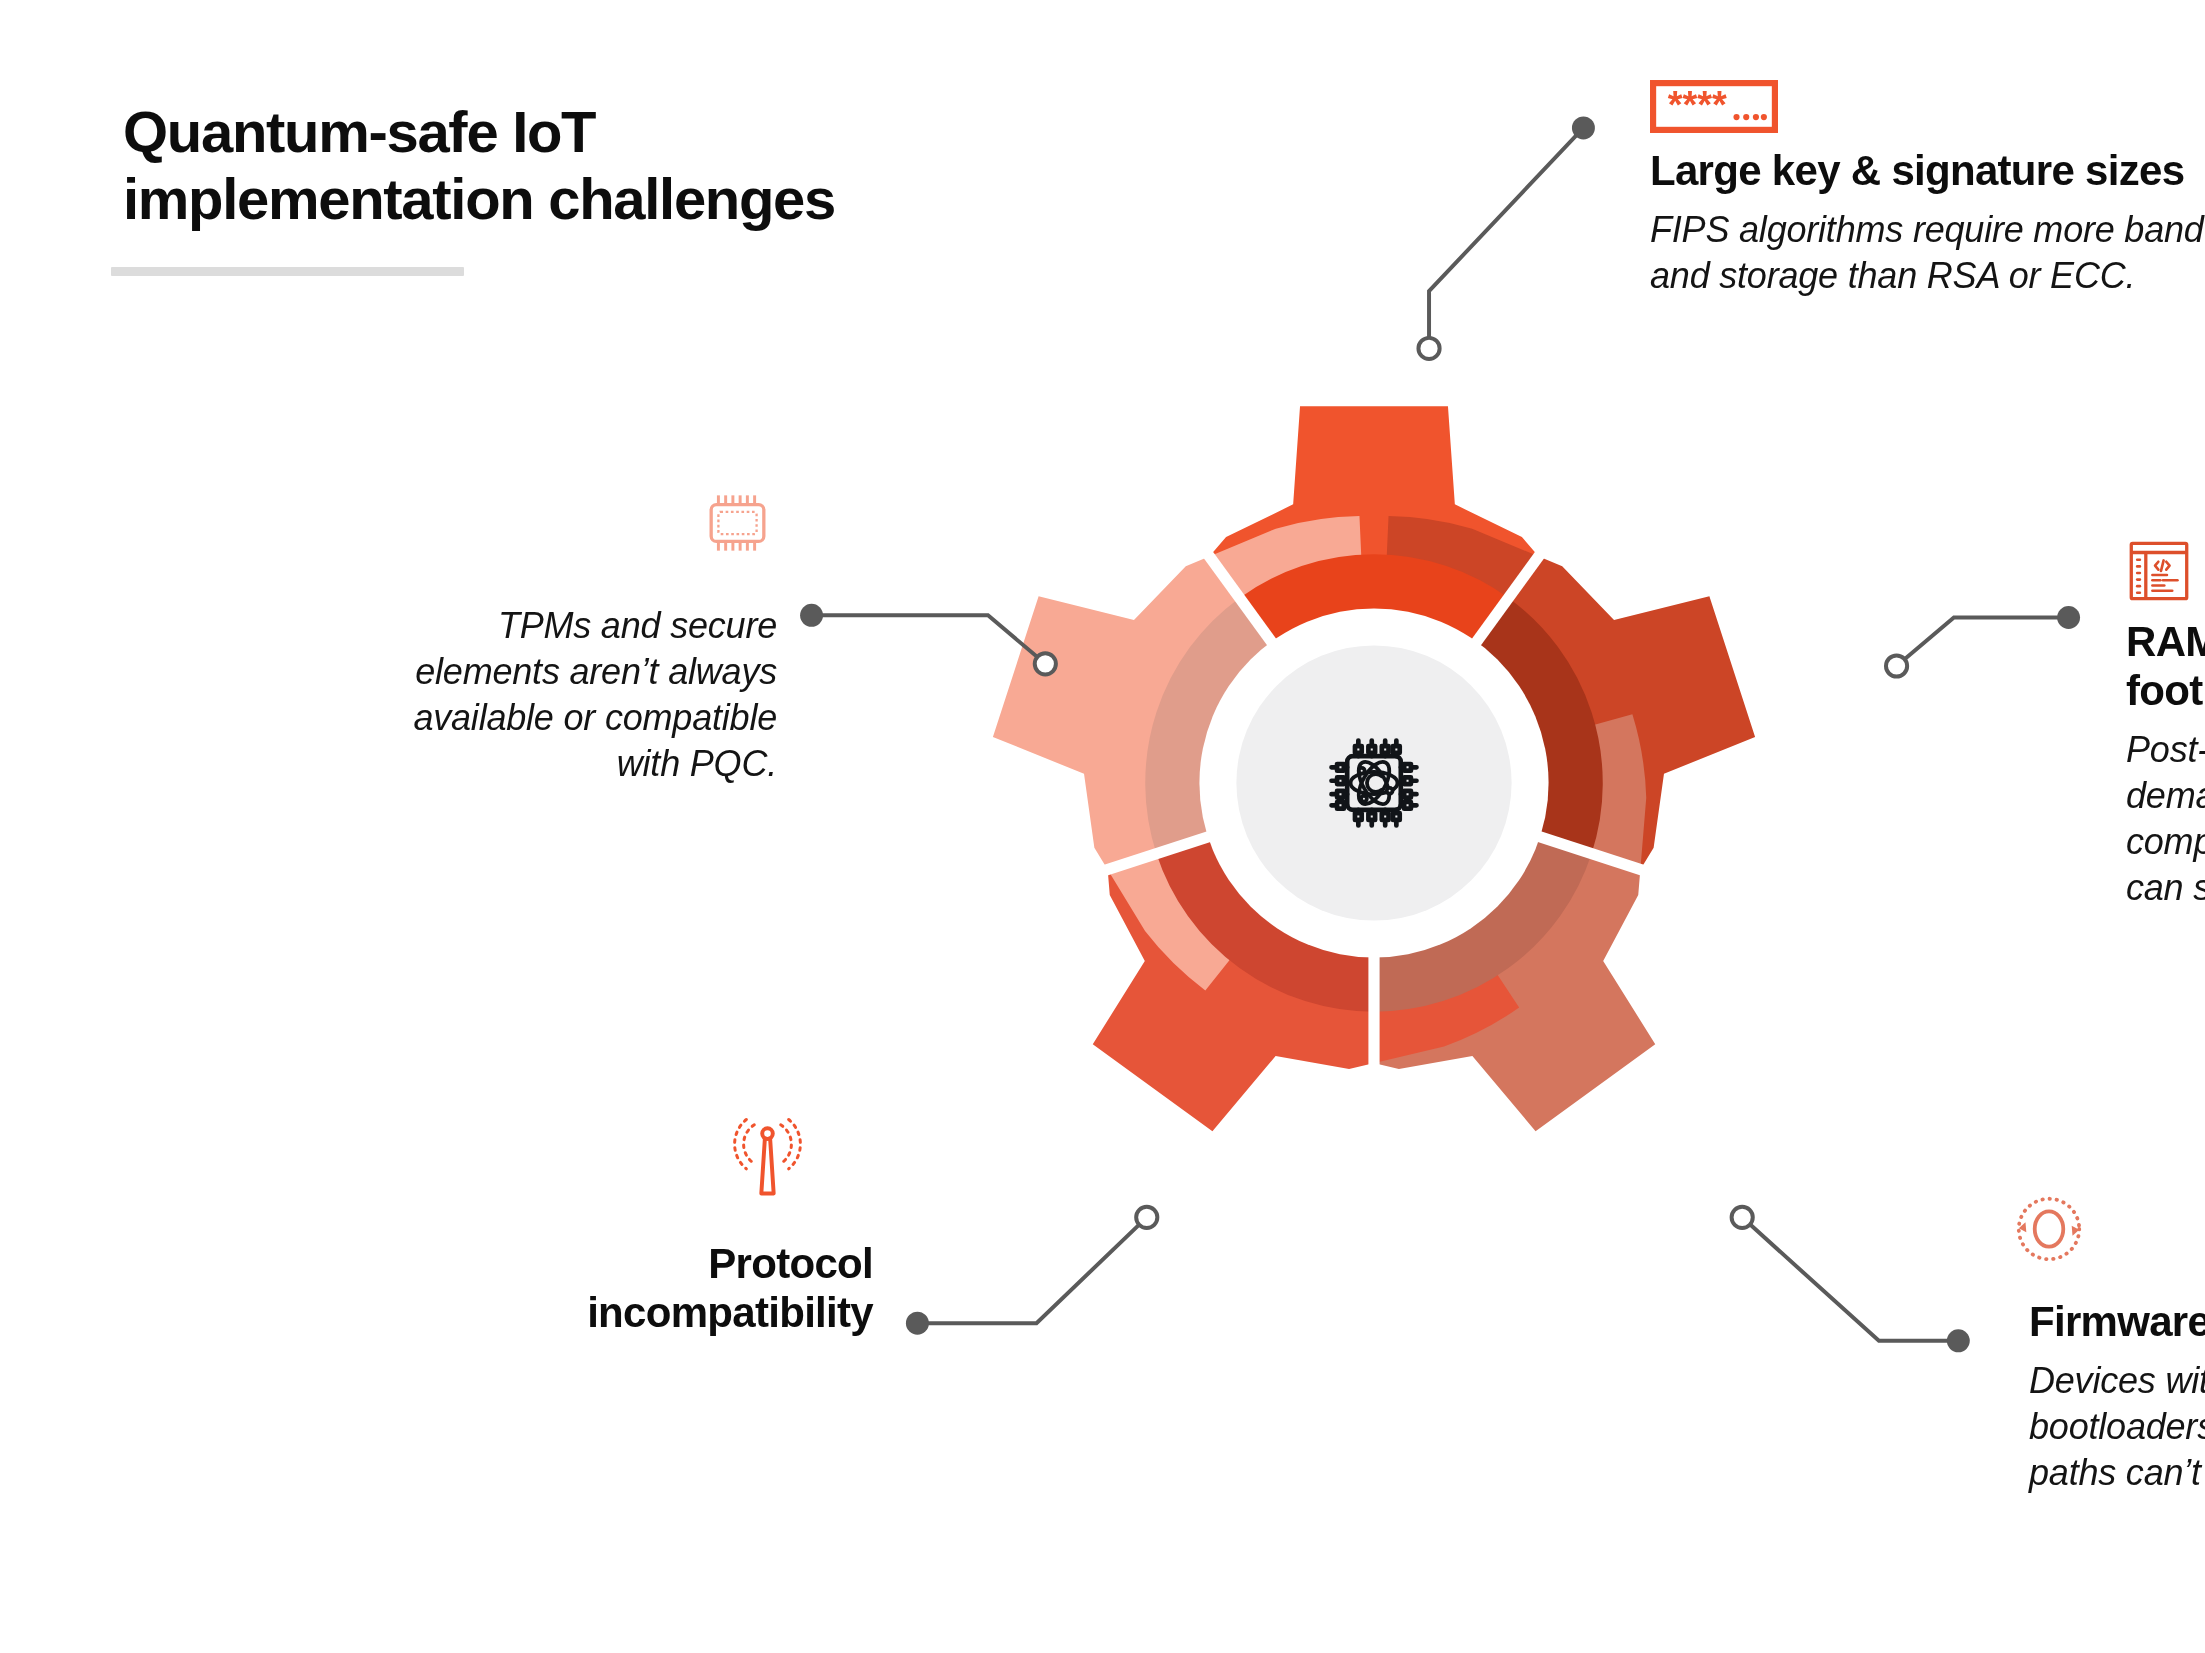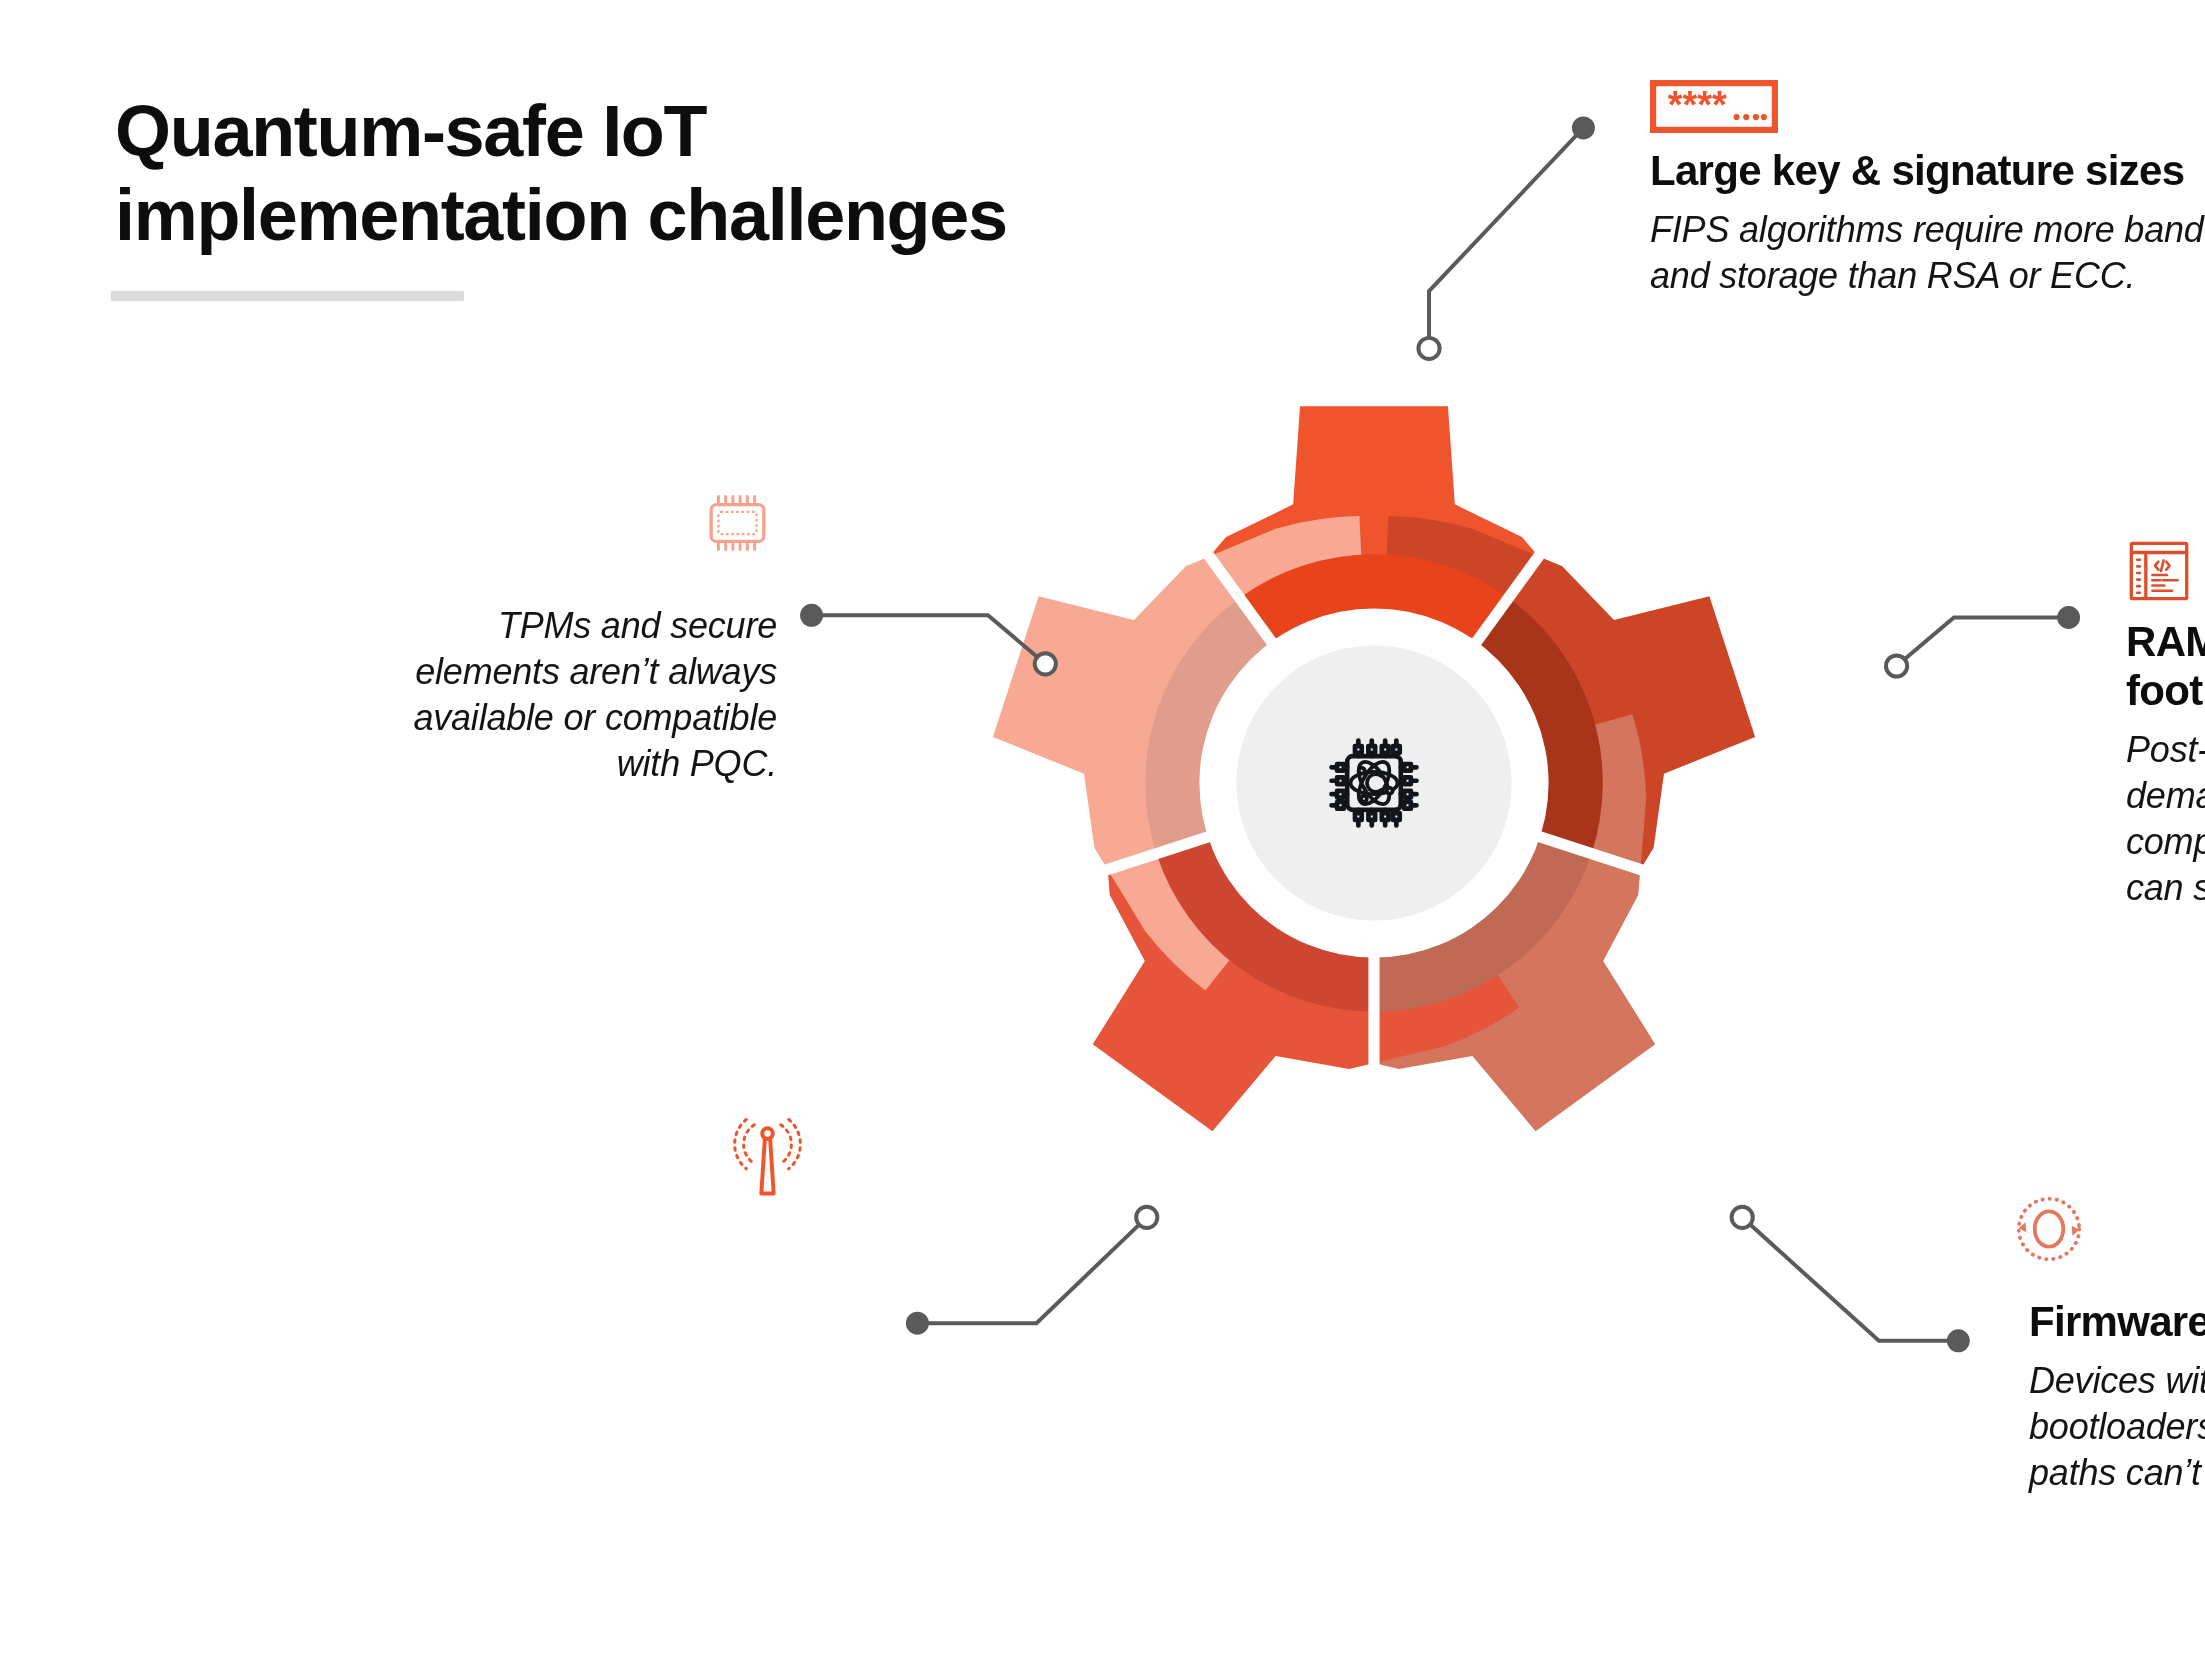--- a/index.html
+++ b/index.html
@@ -7,22 +7,22 @@
     width:2941px;height:1654px;background:#ffffff;
     font-family:"Liberation Sans",sans-serif;
     position:relative;overflow:hidden;
     -webkit-font-smoothing:antialiased;
   }
   .stage{position:absolute;inset:0;}
 
   
   #title-block{position:absolute;left:111px;top:86px;width:1191px;}
   #page-title{
-    font-size:72px;line-height:1.16;font-weight:700;color:#0d0d0d;
-    letter-spacing:-1.3px;margin:4px;white-space:pre-line;
+    font-size:58px;line-height:1.16;font-weight:700;color:#0d0d0d;
+    letter-spacing:-1.3px;margin:12px;white-space:pre-line;
   }
   #title-rule{
     margin-top:34px;width:353px;height:9.7px;background:#dcdcdc;border-radius:0.9px;
   }
 
   
   .callout{position:absolute;}
   .callout .c-head{
     font-size:42px;line-height:1.17;font-weight:700;color:#0d0d0d;
     letter-spacing:-0.7px;white-space:pre-line;margin:0;
@@ -346,16 +346,18 @@
         <circle cx="55" cy="20" r="6" fill="none" stroke="#F0542D" stroke-width="4.5"></circle>
 
         <g fill="none" stroke="#F0542D" stroke-width="3.4" stroke-linecap="round" stroke-dasharray="3 6">
           <path d="M40 10 A 26 26 0 0 0 40 54"></path>
           <path d="M31 4 A 36 36 0 0 0 31 60"></path>
           <path d="M70 10 A 26 26 0 0 1 70 54"></path>
           <path d="M79 4 A 36 36 0 0 1 79 60"></path>
         </g>
       </svg>
     </span>
+    <h2 class="c-head">Protocol
+incompatibility</h2>
   </div>
 
 </div>
 
 
 </body></html>

